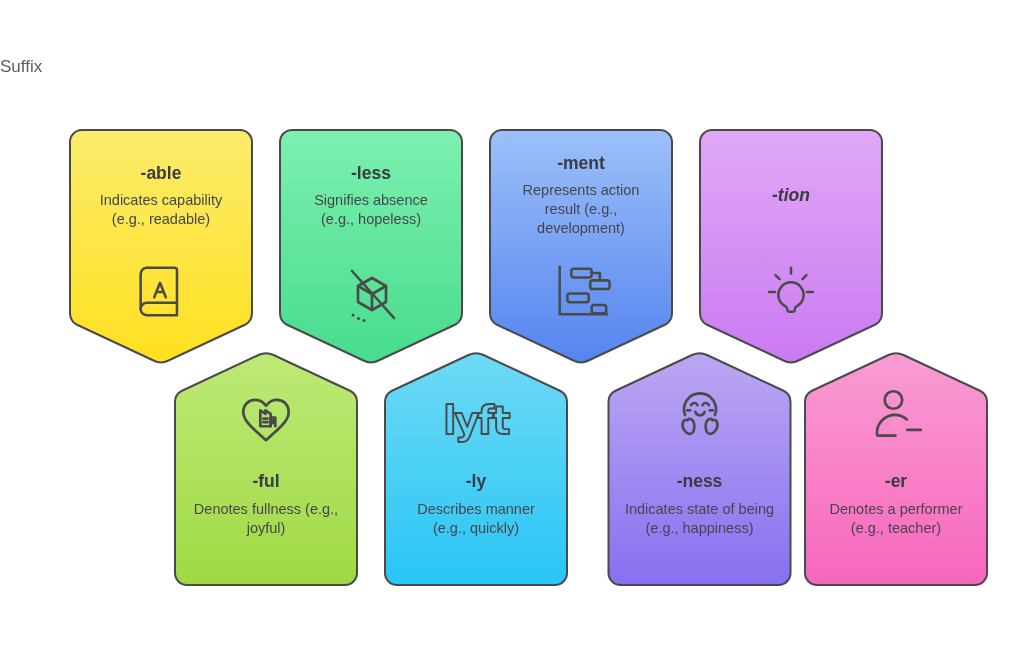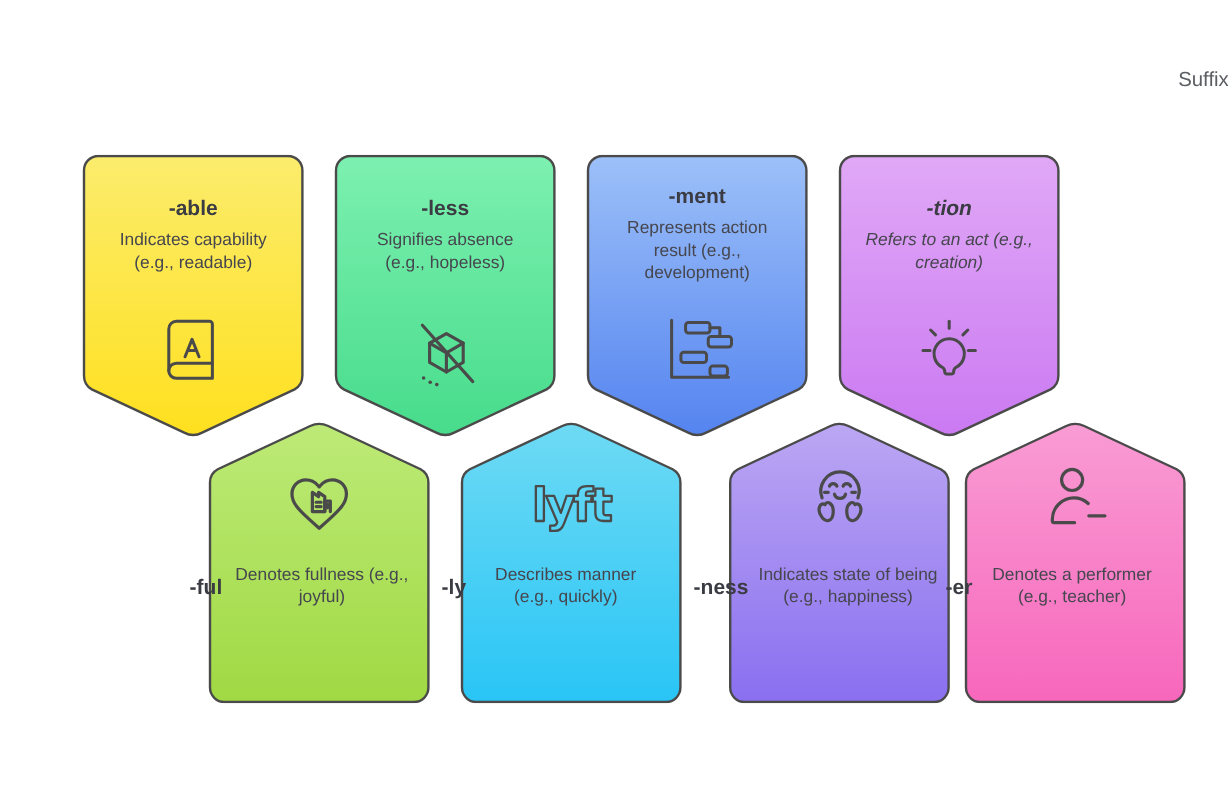--- a/index.html
+++ b/index.html
@@ -3,34 +3,34 @@
 <meta charset="utf-8">
 <style>
   html,body { margin:0; padding:0; }
   body {
     width:1024px; height:666px; position:relative; overflow:hidden;
     background:#ffffff;
     font-family:"Liberation Sans", sans-serif;
   }
   .page-title {
     position:absolute; top:57px; left:0; width:1024px;
-    text-align:right; font-size:17px; color:#5b5e63;
+    text-align:left; font-size:17px; color:#5b5e63;
   }
   .card { position:absolute; width:216px; }
   .card.top-row    { height:237px; }
   .card.bottom-row { height:235px; }
   .shape { position:absolute; left:0; top:0; width:100%; height:100%; }
 
   .top-text {
     position:absolute; top:0; left:0; right:0; height:132px;
     display:flex; flex-direction:column; justify-content:center; align-items:center; gap:7px;
   }
   .bottom-text {
     position:absolute; top:119px; left:0; right:0;
-    display:flex; flex-direction:row; align-items:center; gap:8px;
+    display:flex; flex-direction:column; align-items:center; gap:8px;
   }
   .card-title { font-size:17.5px; font-weight:bold; color:#3b3b43; line-height:22px; }
   .card-desc  { font-size:14.5px; color:#46464e; line-height:19px; text-align:center; max-width:150px; }
 
   .icon-wrap { position:absolute; left:50%; transform:translateX(-50%); }
   .top-row .icon-wrap    { top:132px; }
   .bottom-row .icon-wrap { top:33px; }
   .bottom-row .icon-wrap.lyft { top:45px; }
 
   .icon { fill:none; stroke:#4a4a4a; stroke-width:2.6; stroke-linecap:round; stroke-linejoin:round; }
@@ -122,21 +122,20 @@
     <defs>
         <linearGradient id="g3" x1="0" y1="0" x2="0" y2="1">
       <stop offset="0" style="stop-color:var(--c1)"></stop>
           <stop offset="1" style="stop-color:var(--c2)"></stop>
     </linearGradient>
       </defs>
     <path d="M13,1 H171 A12,12 0 0 1 183,13 V184 Q183,192 176.5,195.5 L99.5,231.5 Q92,235.5 84.5,231.5 L7.5,195.5 Q1,192 1,184 V13 A12,12 0 0 1 13,1 Z" fill="url(#g3)" stroke="#4a4a4a" stroke-width="2"></path>
   </svg>
   <div class="top-text">
     <div class="card-title">-tion</div>
-    <div class="card-desc">Refers to an act (e.g., creation)</div>
   </div>
   <div class="icon-wrap">
     <svg class="icon" width="62" height="62" viewBox="0 0 64 64">
       <path d="M26,46.5 a13,13 0 1 1 12,0 c-1.8,1 -2.2,2.5 -2.2,4 a1.8,1.8 0 0 1 -1.8,1.8 h-4 a1.8,1.8 0 0 1 -1.8,-1.8 c0,-1.5 -0.4,-3 -2.2,-4 Z"></path>
       <path d="M32,7 v6"></path>
       <path d="M16,14.5 l4.2,4.2"></path>
       <path d="M48,14.5 l-4.2,4.2"></path>
       <path d="M9.5,32 h6"></path>
       <path d="M48.5,32 h6"></path>
     </svg>

